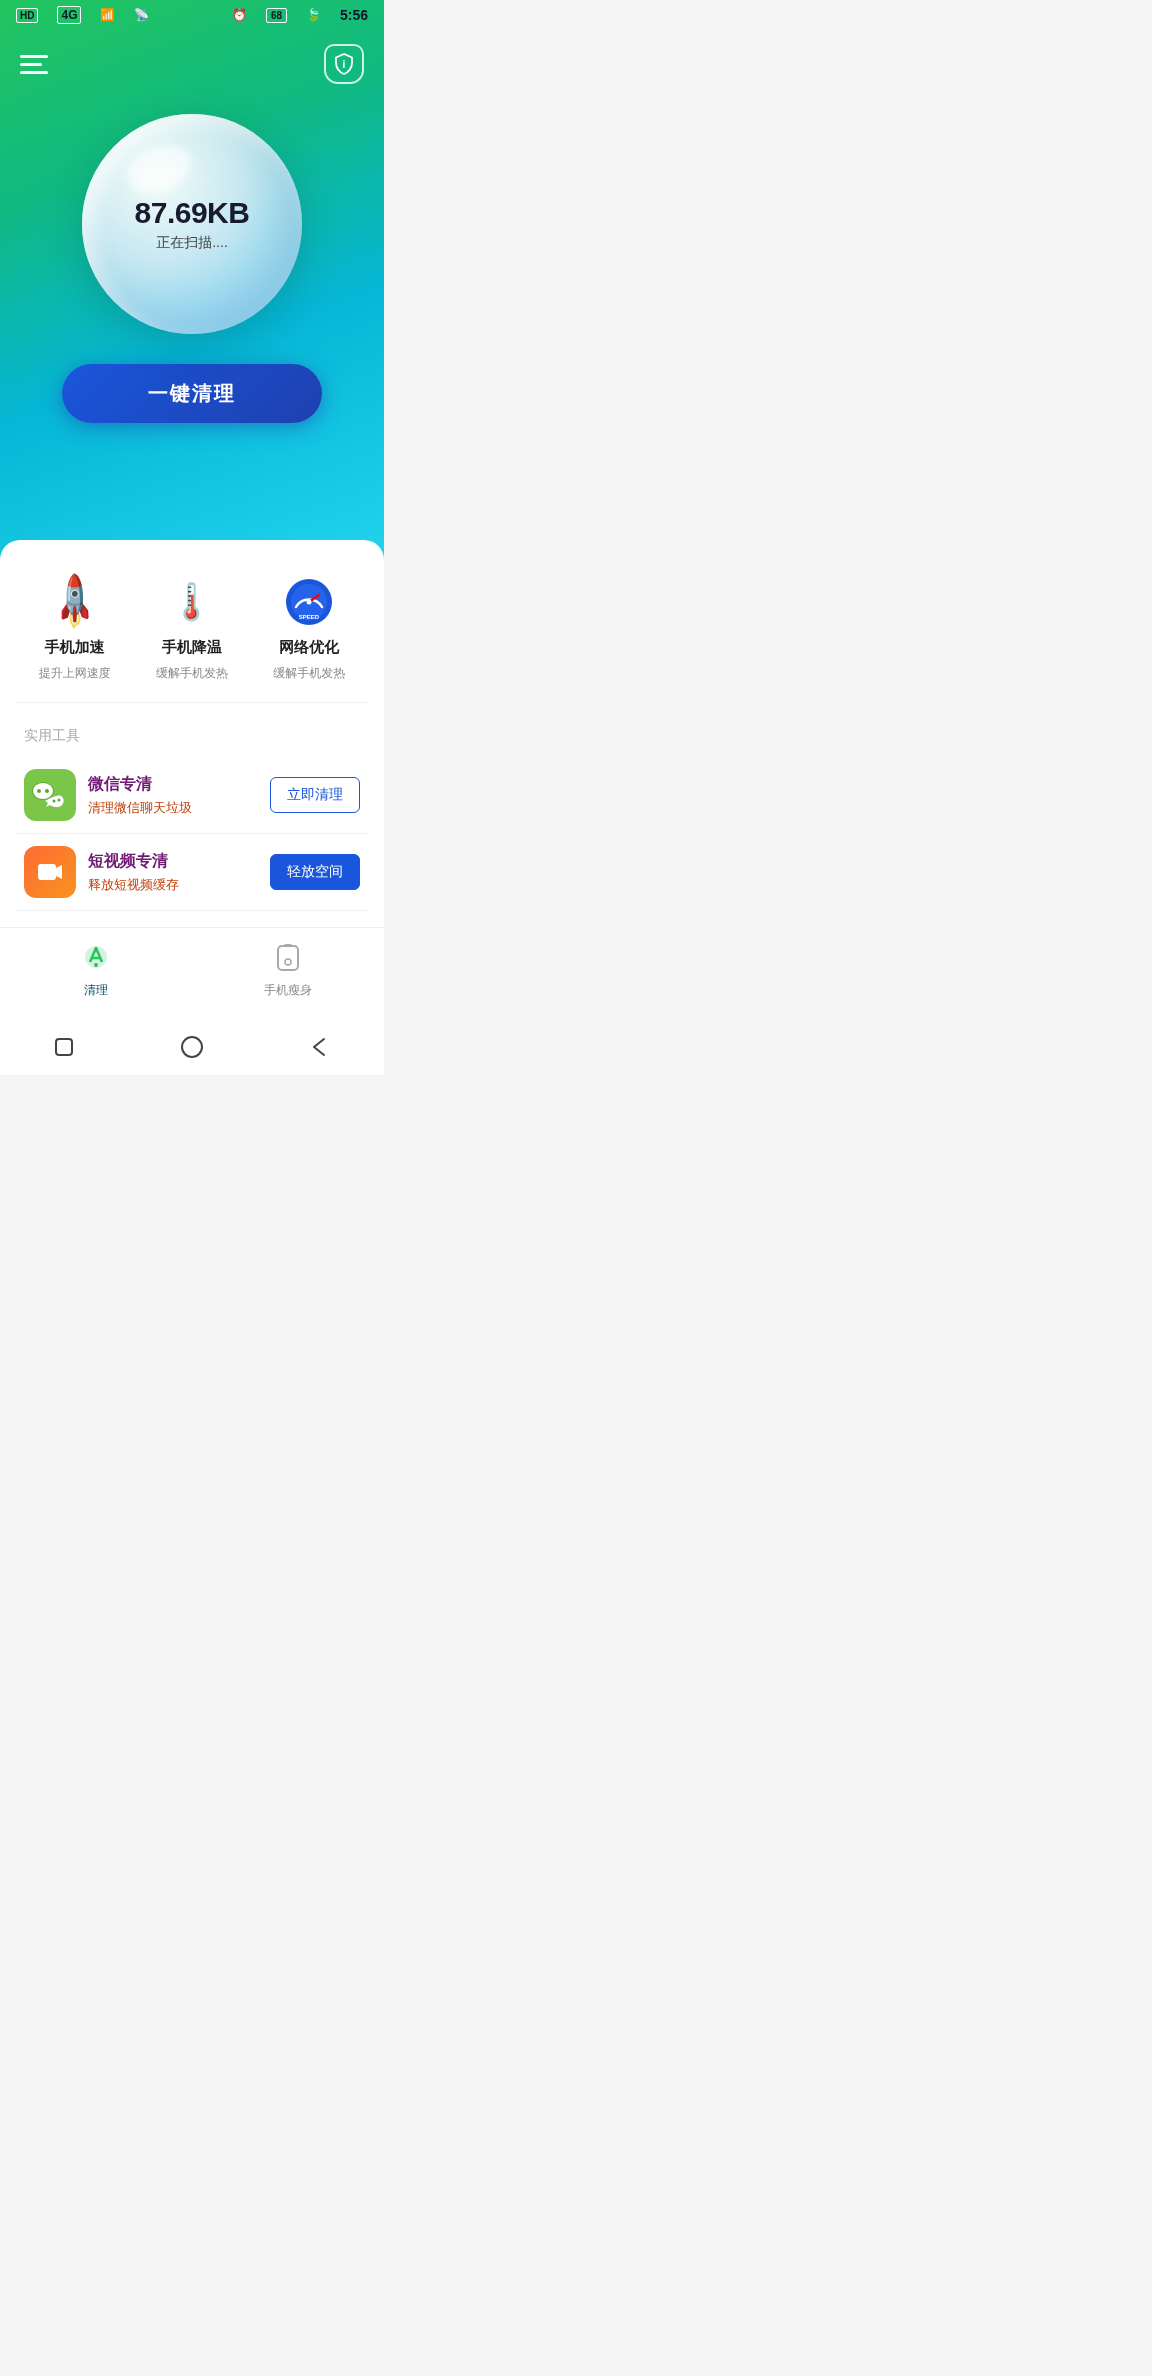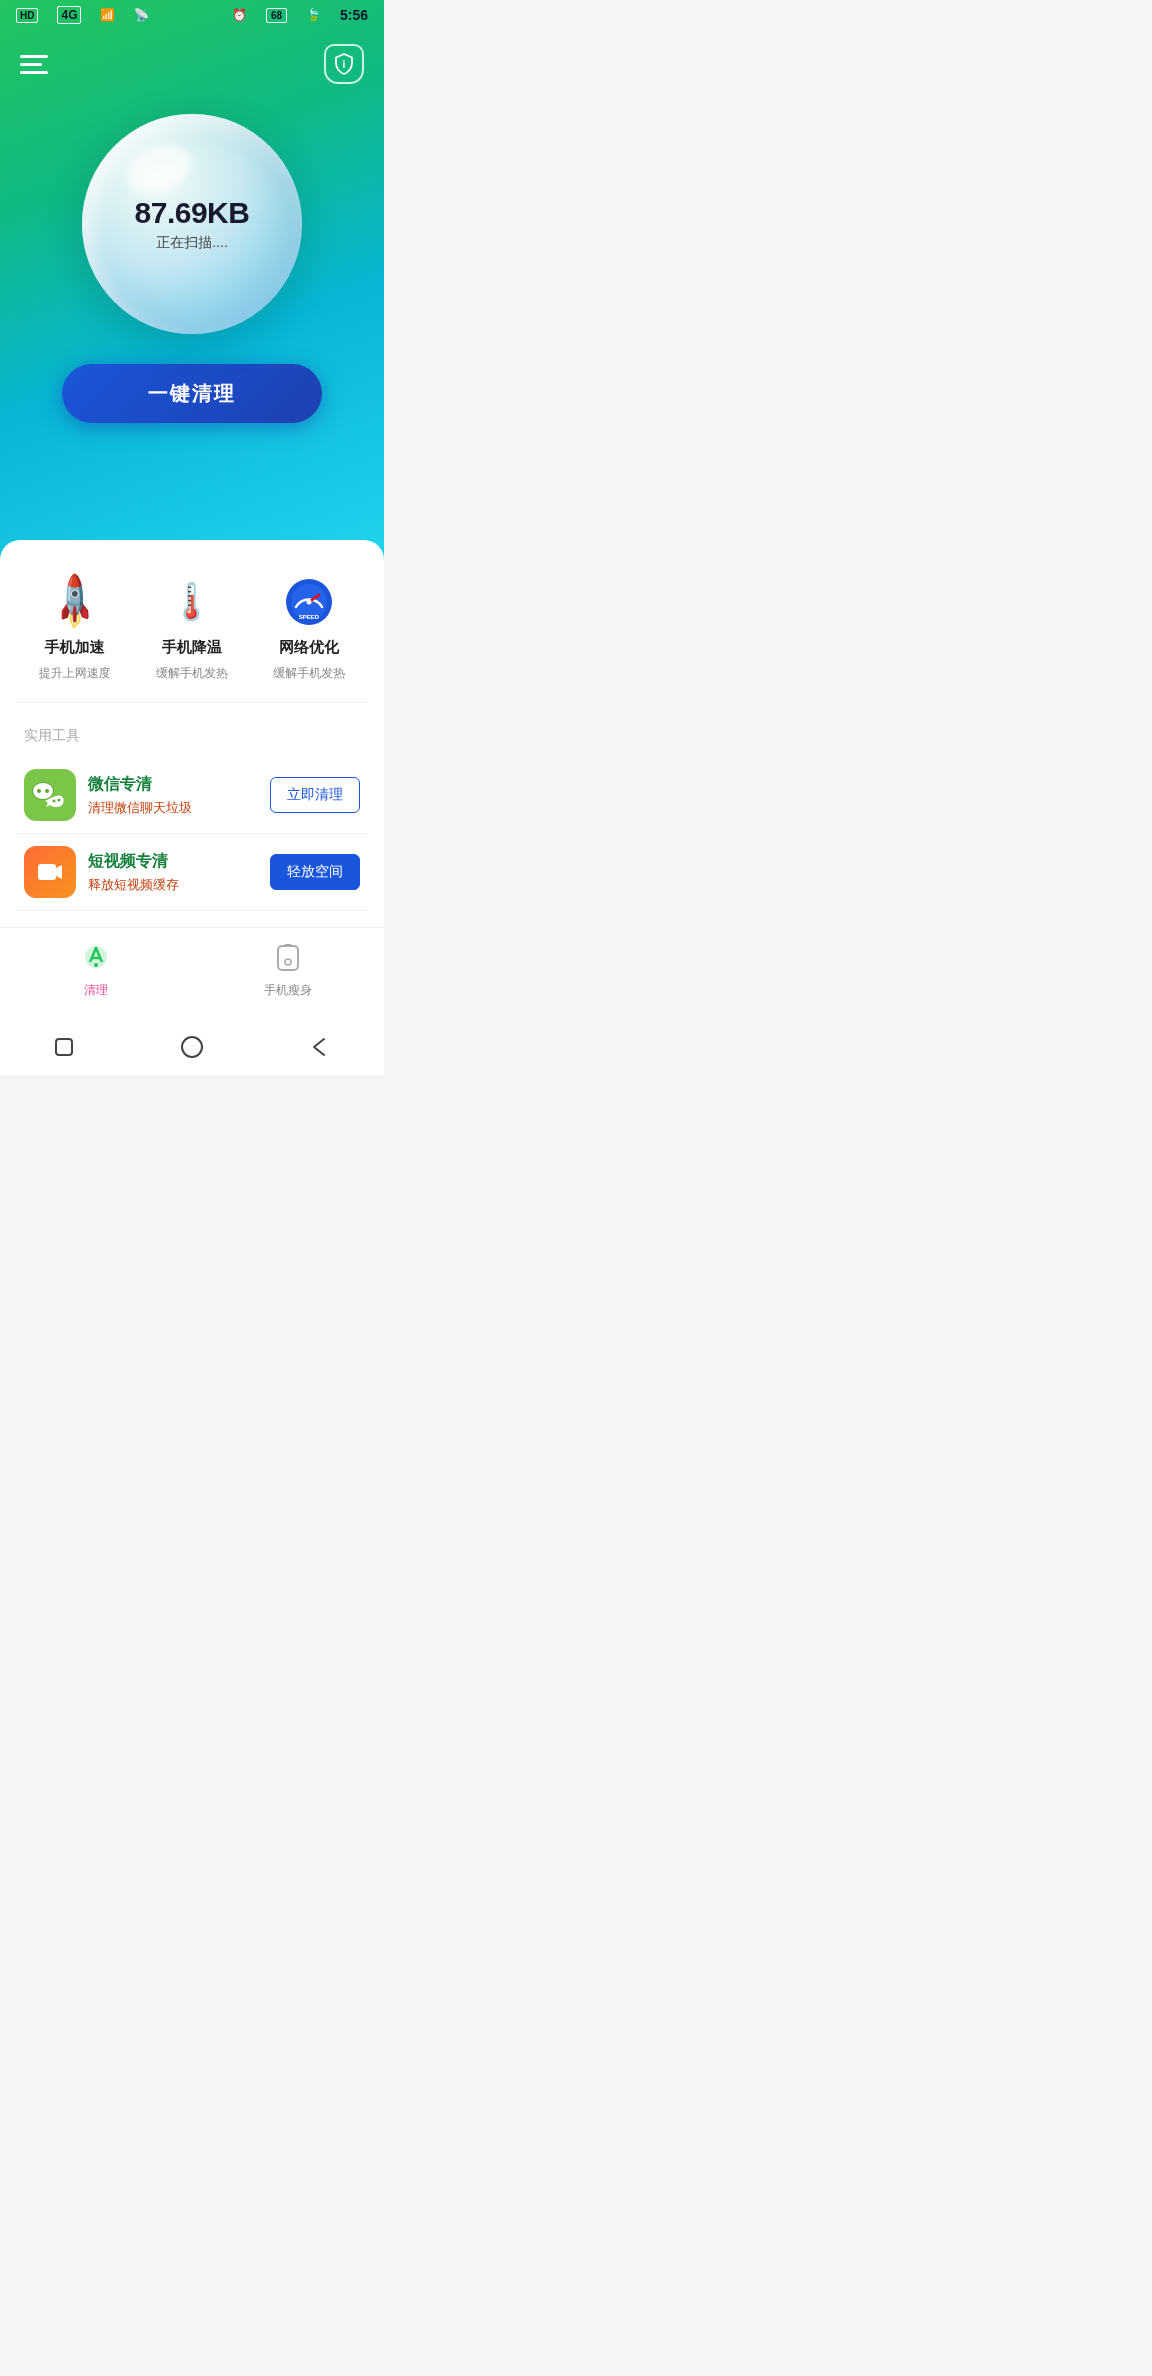--- a/index.html
+++ b/index.html
@@ -208,21 +208,21 @@
       align-items: center;
       justify-content: center;
       flex-shrink: 0;
     }
     .tool-text {
       flex: 1;
     }
     .tool-name {
       font-size: 16px;
       font-weight: 600;
-      color: #15803d;
+      color: #701a75;
       margin-bottom: 4px;
     }
     .tool-desc {
       font-size: 13px;
       color: #c2410c;
     }
     .tool-btn {
       padding: 8px 16px;
       border: 1.5px solid #1a56db;
       border-radius: 6px;
@@ -269,21 +269,21 @@
       display: flex;
       align-items: center;
       justify-content: center;
       font-size: 22px;
     }
     .nav-label {
       font-size: 12px;
       color: #888;
     }
     .nav-label.active {
-      color: #ec4899;
+      color: #0c4a6e;
     }
     .nav-icon.active {
       color: #22c55e;
     }
 
     
     .sys-nav {
       background: white;
       display: flex;
       justify-content: space-around;

